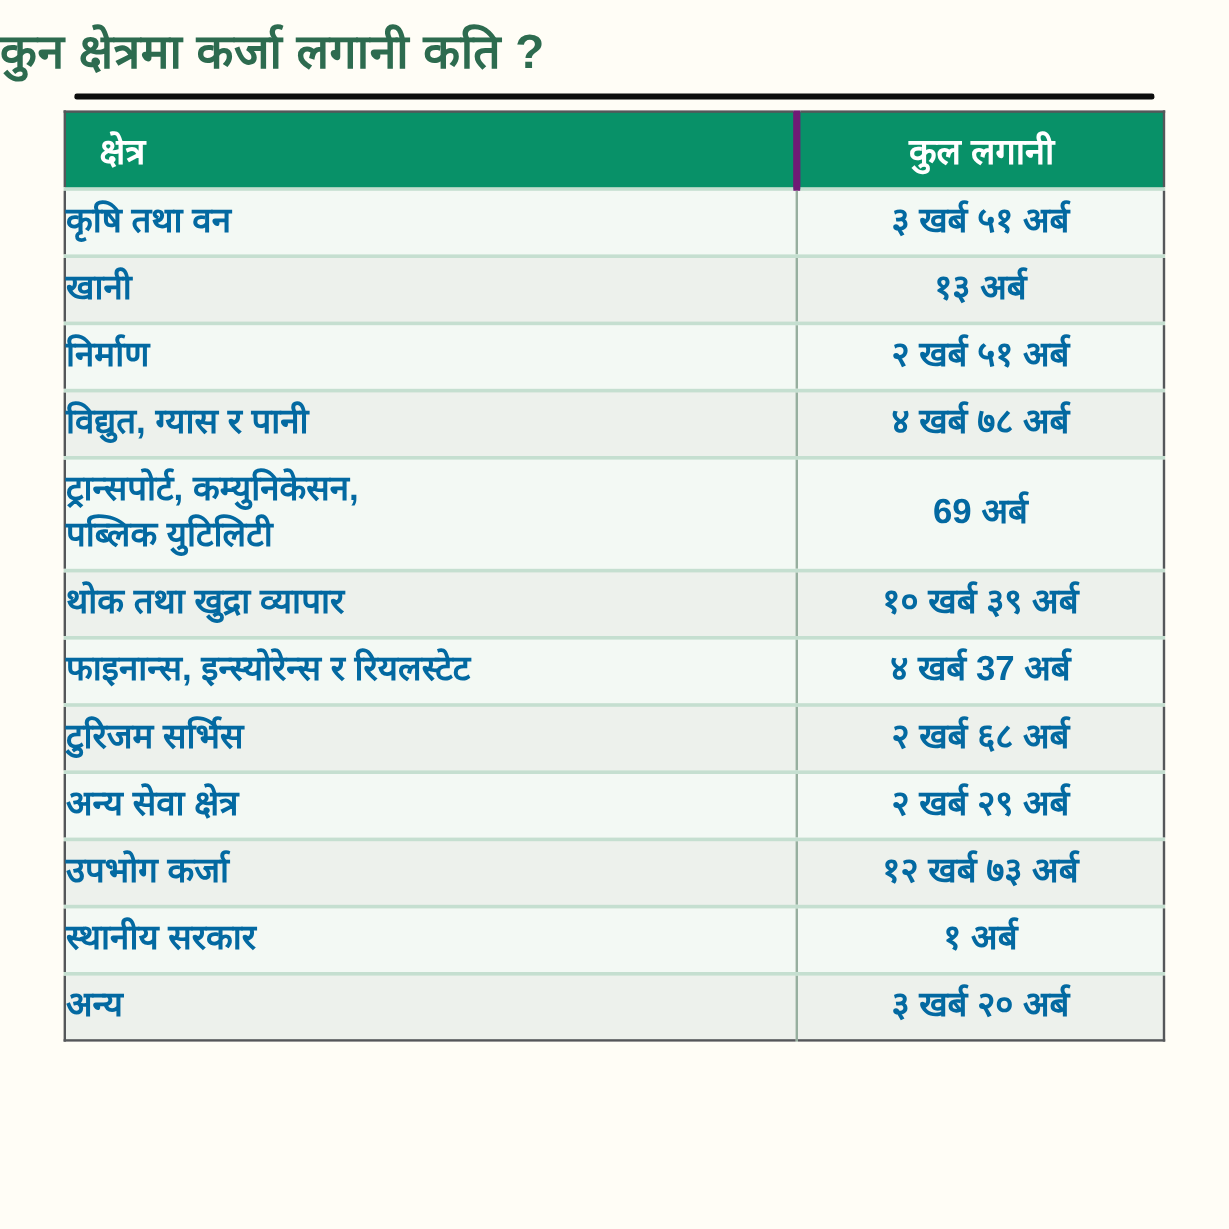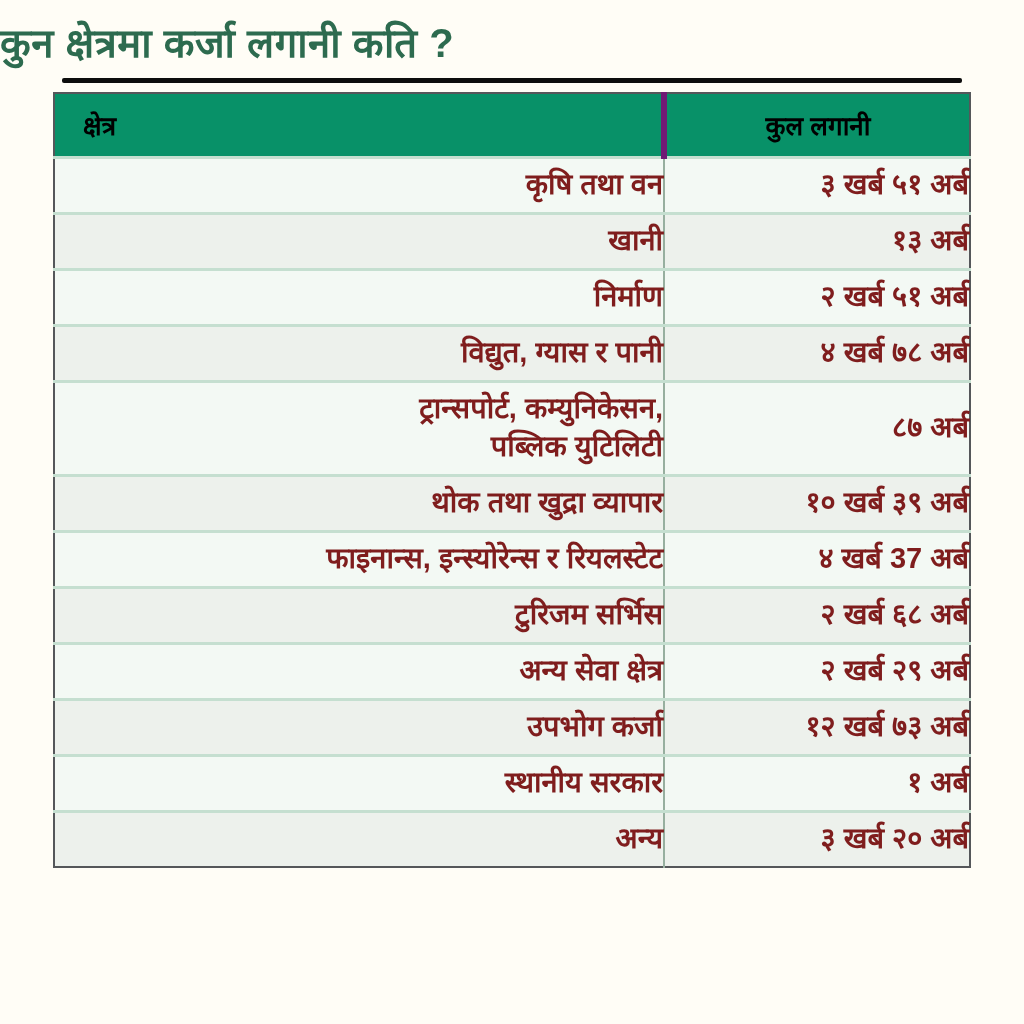--- a/index.html
+++ b/index.html
@@ -35,42 +35,41 @@
   table.data-table {
     width: 918px;
     margin: 0 auto;
     border-collapse: collapse;
     border: 2px solid #55575a;
     table-layout: fixed;
   }
   table.data-table th {
     background: #089168;
     height: 60px;
-    font-size: 26px;
+    font-size: 30px;
     font-weight: 700;
-    color: #000000;
+    color: #ffffff;
     vertical-align: middle;
   }
   th.sector-col {
     width: 63%;
     text-align: left;
     padding-left: 28px;
   }
   th.amount-col {
     text-align: center;
     border-left: 6px solid #701a75;
   }
   table.data-table td {
     font-size: 29px;
     font-weight: 700;
-    color: #7f1d1d;
+    color: #0369a1;
     padding: 7px 0 9px 0;
     vertical-align: middle;
     line-height: 1.28;
-    text-align: right;
   }
   td.sector-cell {
     text-align: left;
     padding-left: 28px;
     padding-right: 10px;
     white-space: pre-line;
   }
   td.amount-cell {
     text-align: center;
     border-left: 2px solid #97af9f;
@@ -109,21 +108,21 @@
           <td class="sector-cell">निर्माण</td>
           <td class="amount-cell">२ खर्ब ५१ अर्ब</td>
         </tr>
         <tr>
           <td class="sector-cell">विद्युत, ग्यास र पानी</td>
           <td class="amount-cell">४ खर्ब ७८ अर्ब</td>
         </tr>
         <tr>
           <td class="sector-cell">ट्रान्सपोर्ट, कम्युनिकेसन,
 पब्लिक युटिलिटी</td>
-          <td class="amount-cell">८७ अर्ब</td>
+          <td class="amount-cell">69 अर्ब</td>
         </tr>
         <tr>
           <td class="sector-cell">थोक तथा खुद्रा व्यापार</td>
           <td class="amount-cell">१० खर्ब ३९ अर्ब</td>
         </tr>
         <tr>
           <td class="sector-cell">फाइनान्स, इन्स्योरेन्स र रियलस्टेट</td>
           <td class="amount-cell">४ खर्ब 37 अर्ब</td>
         </tr>
         <tr>

